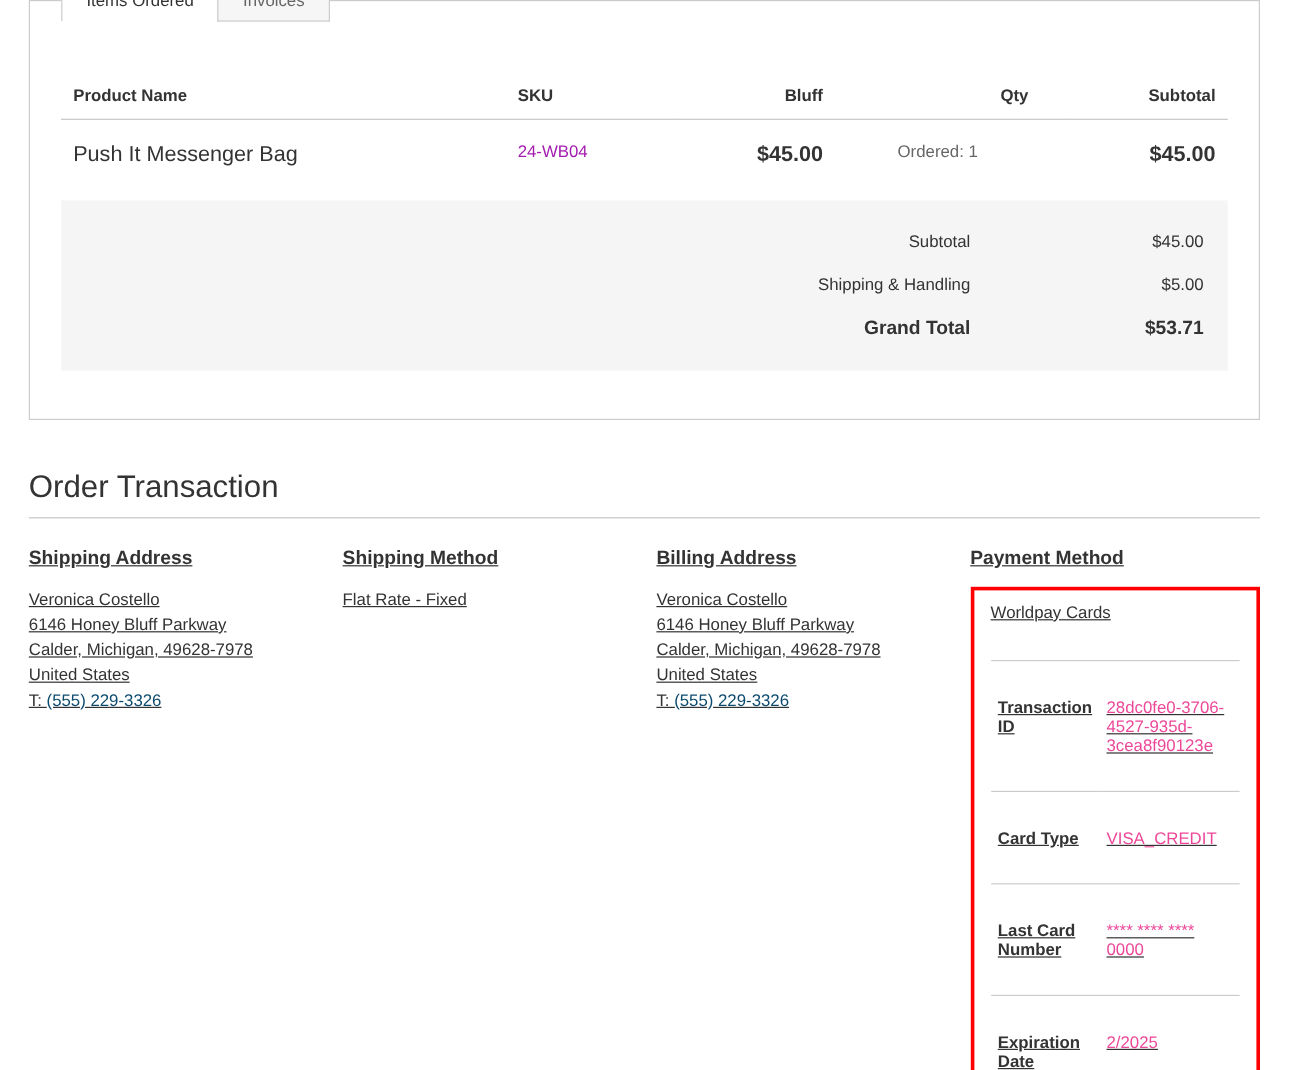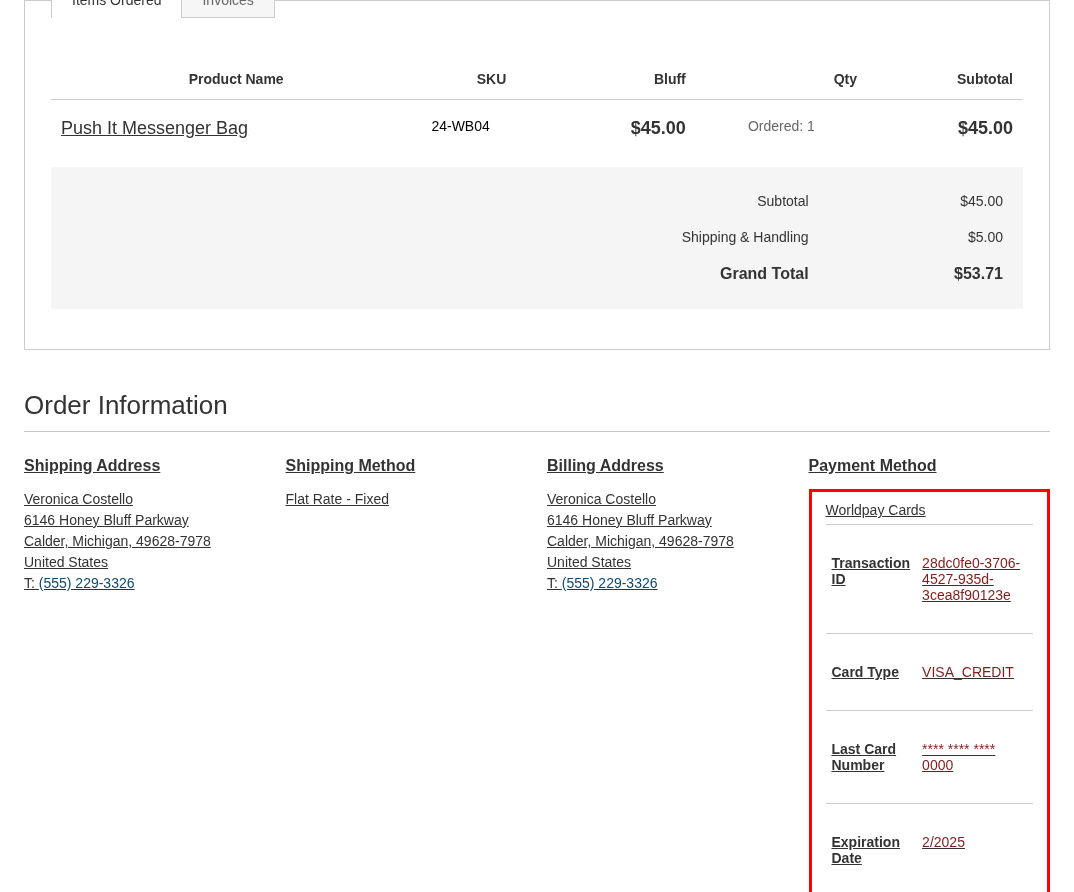--- a/index.html
+++ b/index.html
@@ -9,52 +9,52 @@
     .order-box { border: 1px solid #ccc; margin-bottom: 40px; padding-bottom: 40px; }
     
     .tabs { display: flex; margin-top: -1px; position: relative; top: -17px; margin-left: 26px; }
     .tab { padding: 9px 20px; border: 1px solid #ccc; background: #f6f6f6; color: #666; font-size: 14px; cursor: pointer; border-top: none; }
     .tab.active { background: #fff; border-bottom: 1px solid #fff; color: #333; border-top: none; }
     .tab + .tab { margin-left: -1px; }
     
     .order-content { padding: 0 26px; }
     
     table.items { width: 100%; border-collapse: collapse; margin-top: 24px; }
-    table.items thead th { text-align: center; padding: 12px 10px; border-bottom: 1px solid #ccc; font-weight: 700; font-size: 14px; }
+    table.items thead th { text-align: left; padding: 12px 10px; border-bottom: 1px solid #ccc; font-weight: 700; font-size: 14px; }
     table.items thead th.price, table.items thead th.qty, table.items thead th.subtotal { text-align: right; }
     table.items thead th.qty { padding-right: 30px; }
     table.items tbody td { padding: 18px 10px; font-size: 14px; vertical-align: top; }
-    table.items tbody td.name { font-size: 18px; color: #333; text-decoration: underline; }
-    table.items tbody td.sku { color: #000000; }
+    table.items tbody td.name { font-size: 18px; color: #333; }
+    table.items tbody td.sku { color: #a21caf; }
     table.items tbody td.price { text-align: right; font-weight: 700; font-size: 18px; }
     table.items tbody td.qty { text-align: center; color: #666; padding-right: 30px; }
     table.items tbody td.subtotal { text-align: right; font-weight: 700; font-size: 18px; }
     
     .totals { background: #f5f5f5; padding: 16px 0; margin-top: 10px; }
     .totals table { width: 100%; border-collapse: collapse; }
     .totals td { padding: 10px 20px; text-align: right; font-size: 14px; color: #333; }
     .totals td.label { width: 80%; }
     .totals tr.grand td { font-weight: 700; font-size: 16px; }
     
     h2.section-title { font-weight: 300; font-size: 26px; color: #333; padding-bottom: 10px; border-bottom: 1px solid #c6c6c6; margin-bottom: 25px; }
     
     .info-grid { display: flex; gap: 20px; }
     .info-col { flex: 1; text-decoration: underline; }
     .info-col h3 { font-size: 16px; font-weight: 700; margin-bottom: 14px; color: #333; }
     .info-col .addr { line-height: 1.5; color: #333; }
     .info-col .addr a { color: #0c4a6e; text-decoration: none; margin-top: 36px; }
     
     .payment-box { border: 3px solid red; padding: 10px 14px 20px; }
-    .payment-title { margin-bottom: 6px; color: #333; }
+    .payment-title { margin-bottom: 32px; color: #333; }
     
     table.payment-details { width: 100%; border-collapse: collapse; }
     table.payment-details th, table.payment-details td { text-align: left; padding: 30px 6px; border-bottom: 1px solid #ccc; vertical-align: top; font-size: 14px; }
     table.payment-details tr:first-child th, table.payment-details tr:first-child td { border-top: 1px solid #ccc; }
     table.payment-details th { font-weight: 700; width: 42%; }
-    table.payment-details td { color: #7f1d1d; word-break: break-word; }
+    table.payment-details td { color: #ec4899; word-break: break-word; }
   </style>
 </head>
 <body>
 
 <div class="container">
 
   <div class="order-box">
     <div class="tabs">
       <div class="tab active">Items Ordered</div>
       <div class="tab">Invoices</div>
@@ -96,21 +96,21 @@
           <tr class="grand">
             <td class="label">Grand Total</td>
             <td>$53.71</td>
           </tr>
         </tbody>
           </table>
       </div>
     </div>
   </div>
 
-  <h2 class="section-title">Order Information</h2>
+  <h2 class="section-title">Order Transaction</h2>
 
   <div class="info-grid">
 
     <div class="info-col">
       <h3>Shipping Address</h3>
       <div class="addr">
         <div>Veronica Costello</div>
         <div>6146 Honey Bluff Parkway</div>
         <div>Calder, Michigan, 49628-7978</div>
         <div>United States</div>

